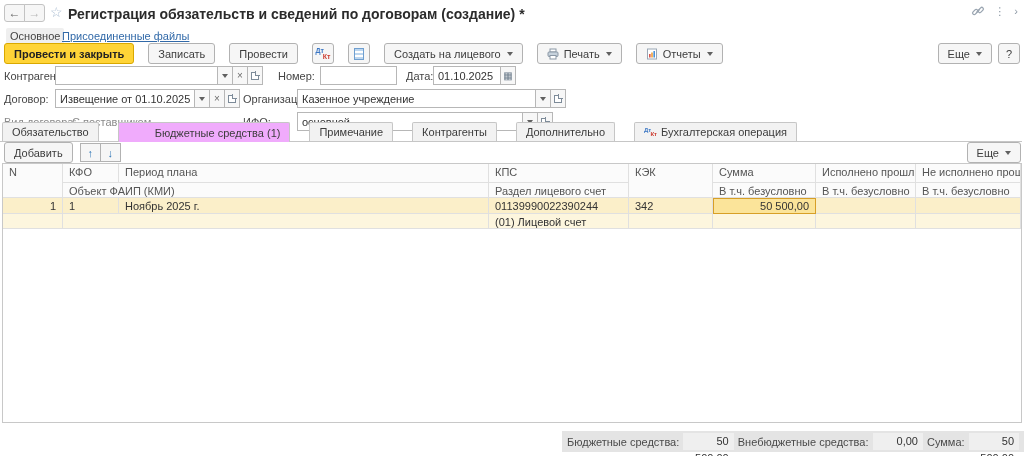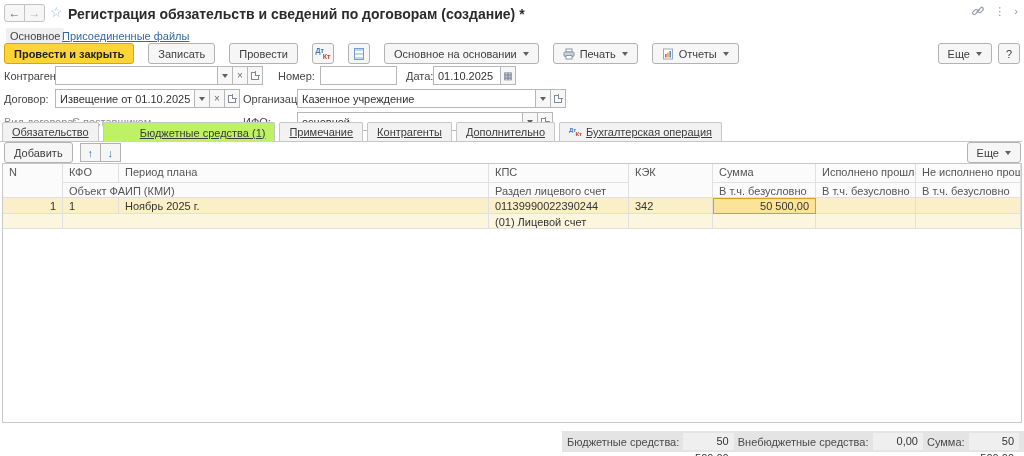--- a/index.html
+++ b/index.html
@@ -58,24 +58,24 @@
           display:inline-flex; align-items:center; justify-content:center; color:#6d6d6d; cursor:pointer; }
   .mini .caret { margin:0; }
   .mini .x { font-size:10px; line-height:10px; }
   .openico { display:inline-block; width:8px; height:8px; border:1px solid #7d8b99; position:relative; background:#fff; }
   .openico:after { content:""; position:absolute; right:-2px; top:-2px; width:4px; height:4px; background:#f7f7f7; border-left:1px solid #7d8b99; border-bottom:1px solid #7d8b99; }
   .calico { font-size:10px; color:#6a7a8a; line-height:10px; }
 
   
   .tabs { position:absolute; top:122px; left:0; width:1022px; height:20px; padding-left:2px; display:flex; }
   .tabs:after { content:""; position:absolute; left:0; right:0; bottom:0; border-bottom:1px solid #c6c6c6; }
-  .tab { position:relative; height:19px; line-height:18px; padding:0 9px; margin-right:4px; background:#f2f2f2;
+  .tab { position:relative; height:19px; line-height:18px; padding:0 9px; margin-right:19px; background:#f2f2f2;
          border:1px solid #c6c6c6; border-bottom:none; border-radius:2px 2px 0 0; color:#3c3c3c; cursor:pointer;
-         display:flex; align-items:center; white-space:nowrap;text-decoration:underline; }
-  .tab.active { background:#bef264; height:20px; z-index:2;padding-left:36px; }
+         display:flex; align-items:center; white-space:nowrap; }
+  .tab.active { background:#f0abfc; height:20px; z-index:2;padding-left:36px; }
 
   
   .cmdbar { position:absolute; top:142px; left:4px; right:3px; height:21px; display:flex; align-items:center; gap:7px; }
   .updown { display:flex; }
   .udbtn { width:21px; height:19px; border:1px solid #b2b2b2; background:#f6f6f6; cursor:pointer;
            display:inline-flex; align-items:center; justify-content:center; font-size:11px; font-weight:bold; color:#2e75b6; }
   .udbtn:last-child { margin-left:-1px; }
   .cmdbar .more { margin-left:auto; }
 
   
@@ -149,21 +149,21 @@
     <button class="btn iconb">
       <span class="dtkt">
           <span class="dt">Дт</span>
           <span class="kt">Кт</span>
         </span>
     </button>
     <button class="btn iconb">
       <span class="regico"></span>
     </button>
     <button class="btn">
-      <span>Основное на основании</span>
+      <span>Создать на лицевого</span>
         <i class="caret"></i>
     </button>
     <button class="btn">
       <svg width="12" height="12" viewBox="0 0 12 12" style="margin-right:5px">
         <rect x="3" y="1" width="6" height="3" fill="#fff" stroke="#8a97a5"></rect>
         <rect x="1" y="4" width="10" height="4.5" rx="1" fill="#c7d2dc" stroke="#8a97a5"></rect>
         <rect x="3" y="7.5" width="6" height="3.5" fill="#fff" stroke="#8a97a5"></rect>
       </svg>
       <span>Печать</span>
         <i class="caret"></i>

